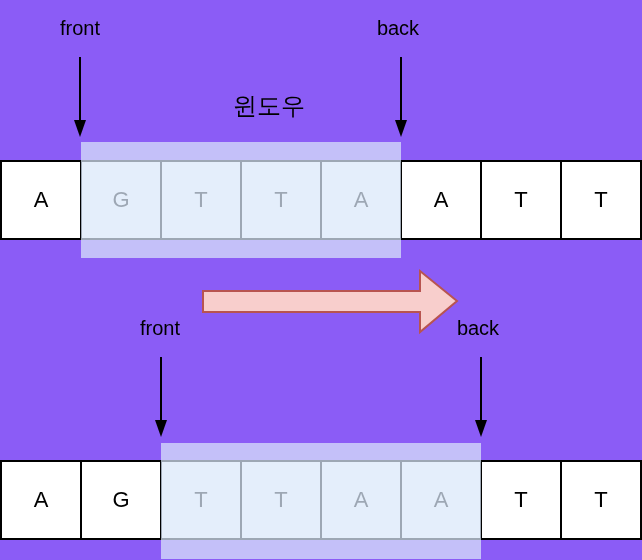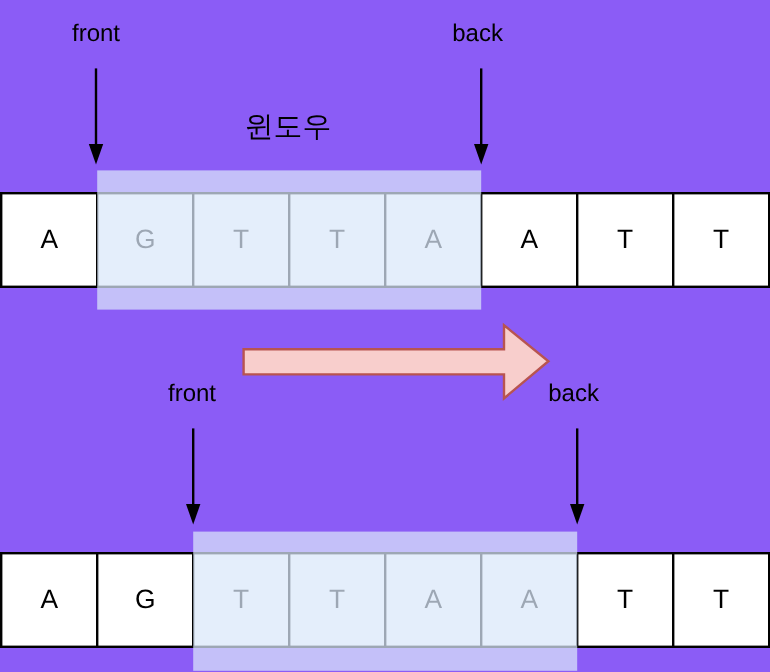--- a/index.html
+++ b/index.html
@@ -28,21 +28,21 @@
   }
   svg.arrow-layer{position:absolute;left:0;top:0;z-index:8;pointer-events:none;}
 </style>
 </head>
 <body>
 
 <div class="canvas">
 
   <div class="lbl" style="left:30px;top:16px;width:100px;">front</div>
   <div class="lbl" style="left:348px;top:16px;width:100px;">back</div>
-  <div class="lbl window-lbl" style="left:140px;top:92px;width:200px;">윈도우</div>
+  <div class="lbl window-lbl" style="left:169px;top:92px;width:200px;">윈도우</div>
 
   <div class="row" style="top:160px;">
     <div class="cell">A</div>
     <div class="cell">G</div>
     <div class="cell">T</div>
     <div class="cell">T</div>
     <div class="cell">A</div>
     <div class="cell">A</div>
     <div class="cell">T</div>
     <div class="cell">T</div>

